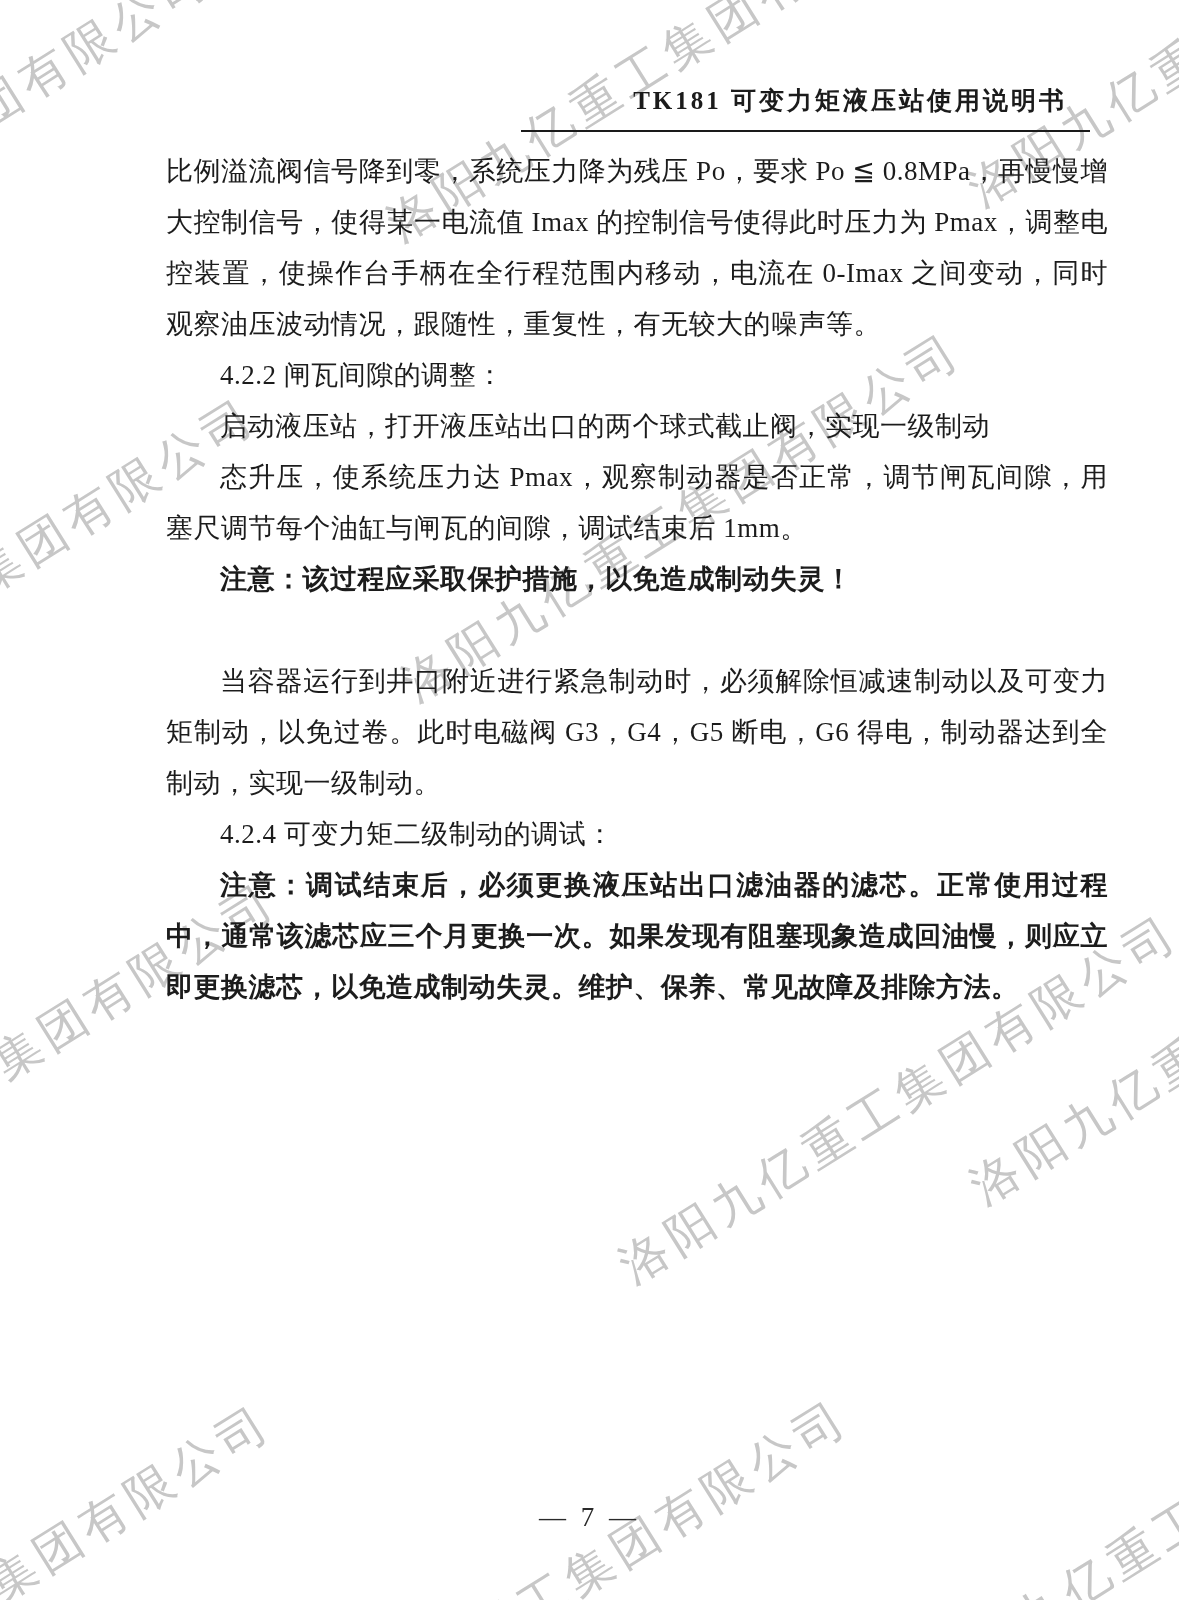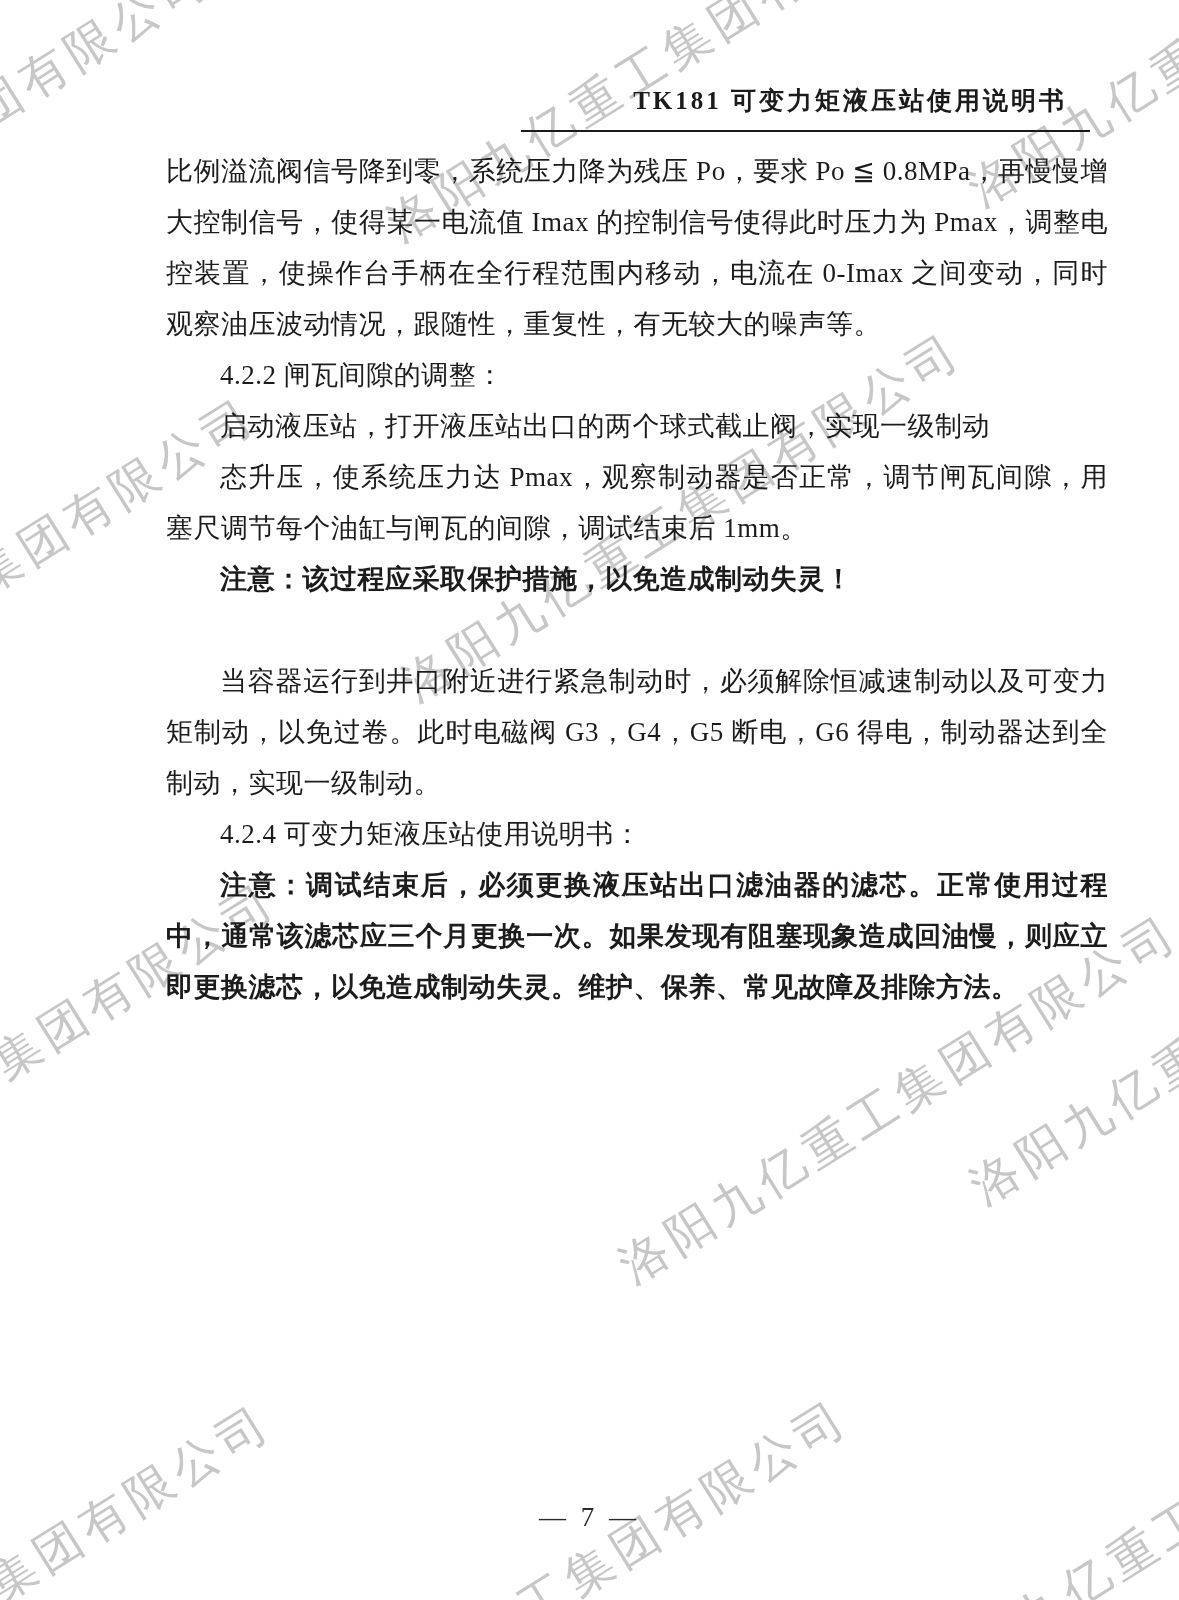--- a/index.html
+++ b/index.html
@@ -95,19 +95,19 @@
   <div class="header-rule"></div>
 
   <div class="content">
     <div class="para">比例溢流阀信号降到零，系统压力降为残压 Po，要求 Po ≦ 0.8MPa，再慢慢增大控制信号，使得某一电流值 Imax 的控制信号使得此时压力为 Pmax，调整电控装置，使操作台手柄在全行程范围内移动，电流在 0-Imax 之间变动，同时观察油压波动情况，跟随性，重复性，有无较大的噪声等。</div>
     <div class="para indent">4.2.2 闸瓦间隙的调整：</div>
     <div class="para indent">启动液压站，打开液压站出口的两个球式截止阀，实现一级制动</div>
     <div class="para indent">态升压，使系统压力达 Pmax，观察制动器是否正常，调节闸瓦间隙，用塞尺调节每个油缸与闸瓦的间隙，调试结束后 1mm。</div>
     <div class="para indent note">注意：该过程应采取保护措施，以免造成制动失灵！</div>
     <div class="spacer"></div>
     <div class="para indent">当容器运行到井口附近进行紧急制动时，必须解除恒减速制动以及可变力矩制动，以免过卷。此时电磁阀 G3，G4，G5 断电，G6 得电，制动器达到全制动，实现一级制动。</div>
-    <div class="para indent">4.2.4 可变力矩液压站使用说明书：</div>
+    <div class="para indent">4.2.4 可变力矩二级制动的调试：</div>
     <div class="para indent note">注意：调试结束后，必须更换液压站出口滤油器的滤芯。正常使用过程中，通常该滤芯应三个月更换一次。如果发现有阻塞现象造成回油慢，则应立即更换滤芯，以免造成制动失灵。维护、保养、常见故障及排除方法。</div>
   </div>
 
   <div class="page-number">— 7 —</div>
 
 </div>
 
 </body></html>

